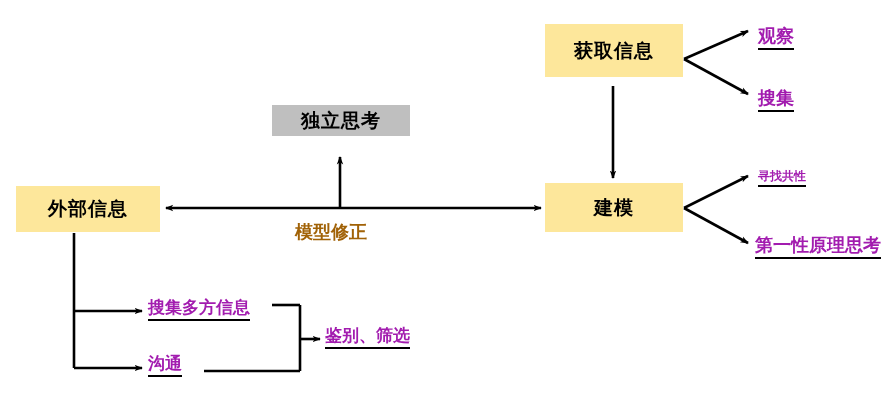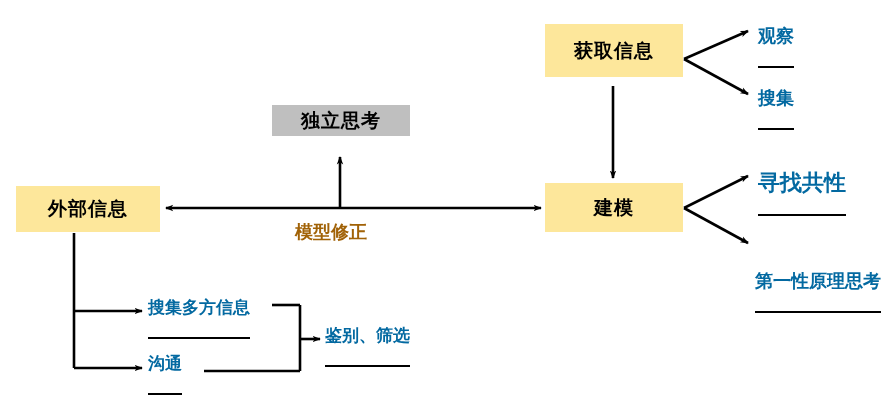--- a/index.html
+++ b/index.html
@@ -37,24 +37,24 @@
   }
   .node-yellow {
     background: #fde79b;
   }
   .node-gray {
     background: #bfbfbf;
   }
   .leaf-label {
     position: absolute;
     font-weight: bold;
-    color: #0369a1;
+    color: #a21caf;
     white-space: nowrap;
     border-bottom: 2px solid #000000;
-    padding-bottom: 19px;
+    padding-bottom: 1px;
     line-height: 1.15;
   }
   .plain-label {
     position: absolute;
     font-weight: bold;
     color: #a16207;
     white-space: nowrap;
     line-height: 1.15;
   }
 </style>
@@ -102,23 +102,23 @@
   <div class="node-box node-gray" style="left:272px; top:105px; width:138px; height:31px; font-size:19px;">独立思考</div>
 
   <div class="node-box node-yellow" style="left:545px; top:24px; width:138px; height:53px; font-size:19px;">获取信息</div>
 
   <div class="node-box node-yellow" style="left:545px; top:183px; width:138px; height:49px; font-size:19px;">建模</div>
 
   <div class="leaf-label" style="left:758px; top:26px; font-size:18px;">观察</div>
 
   <div class="leaf-label" style="left:758px; top:88px; font-size:18px;">搜集</div>
 
-  <div class="leaf-label" style="left:758px; top:170px; font-size:22px;">寻找共性</div>
+  <div class="leaf-label" style="left:758px; top:170px; font-size:12px;">寻找共性</div>
 
-  <div class="leaf-label" style="left:755px; top:235px; font-size:18px;margin-top:36px;">第一性原理思考</div>
+  <div class="leaf-label" style="left:755px; top:235px; font-size:18px;">第一性原理思考</div>
 
   <div class="leaf-label" style="left:148px; top:298px; font-size:17px;">搜集多方信息</div>
 
   <div class="leaf-label" style="left:148px; top:354px; font-size:17px;">沟通</div>
 
   <div class="leaf-label" style="left:325px; top:326px; font-size:17px;">鉴别、筛选</div>
 
   <div class="plain-label" style="left:295px; top:222px; font-size:18px;">模型修正</div>
 
 </div>

